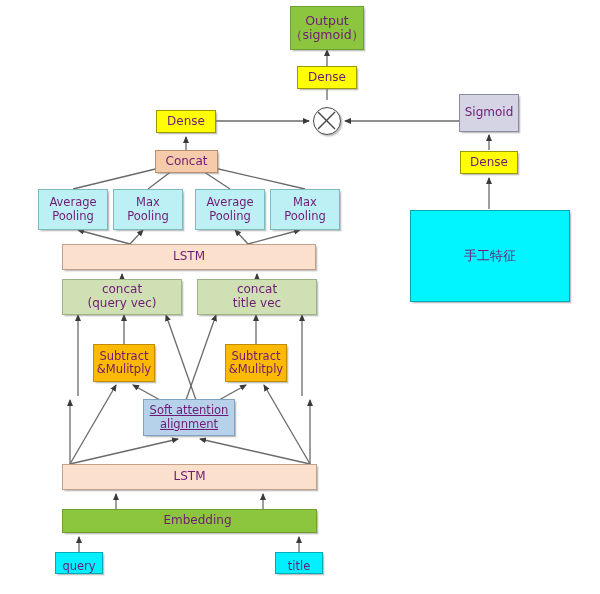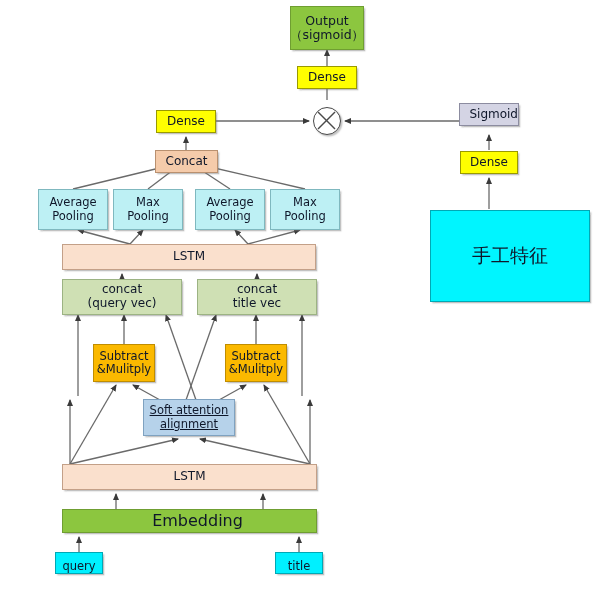--- a/index.html
+++ b/index.html
@@ -23,40 +23,40 @@
     height: 594px;
   }
   .node {
     position: absolute;
     box-sizing: border-box;
     display: flex;
     flex-direction: column;
     align-items: center;
     justify-content: center;
     text-align: center;
-    color: #0f172a;
+    color: #701a75;
     line-height: 1.15;
     border: 1px solid #8a8a8a;
     box-shadow: 1.5px 1.5px 1.5px rgba(120,120,120,0.45);
     z-index: 3;
   }
   .node span { display: block; white-space: nowrap; }
 
   .n-output      { background: #8cc63f; border-color: #6f9e31; font-size: 12.5px; }
   .n-dense       { background: #ffff00; border-color: #9a9a00; font-size: 12px; }
   .n-sigmoid     { background: #d4d4e4; border-color: #8c8ca0; font-size: 12px; }
   .n-concat      { background: #f5cbaa; border-color: #b9906f; font-size: 12px; }
   .n-pool        { background: #bdf0f4; border-color: #7fb8bf; font-size: 11.5px; }
   .n-lstm        { background: #fae0cd; border-color: #c3a088; font-size: 12px; align-items: center; }
   .n-vec         { background: #cfe0b4; border-color: #9cb383; font-size: 12px; }
   .n-submul      { background: #fbb900; border-color: #c08d00; font-size: 11.5px; }
   .n-attn        { background: #b6d2ea; border-color: #7fa2c0; font-size: 11.5px; text-decoration: underline; }
-  .n-embed       { background: #8cc63f; border-color: #6f9e31; font-size: 16px; padding-left: 16px; }
+  .n-embed       { background: #8cc63f; border-color: #6f9e31; font-size: 12px; padding-left: 16px; }
   .n-io          { background: #00f0ff; border-color: #00a8b5; font-size: 11.5px; justify-content: flex-end; }
-  .n-manual      { background: #00f5ff; border-color: #00a8b5; font-size: 19px; margin-left: 20px; }
+  .n-manual      { background: #00f5ff; border-color: #00a8b5; font-size: 13px; }
 
   .mulnode {
     position: absolute;
     width: 28px;
     height: 28px;
     border-radius: 50%;
     background: #ffffff;
     border: 1.5px solid #4a4a4a;
     box-sizing: border-box;
     box-shadow: 1.5px 1.5px 1.5px rgba(120,120,120,0.45);
@@ -144,21 +144,21 @@
     <svg width="25" height="25" viewBox="0 0 25 25">
       <line x1="4" y1="4" x2="21" y2="21" stroke="#4a4a4a" stroke-width="1.4"></line>
       <line x1="21" y1="4" x2="4" y2="21" stroke="#4a4a4a" stroke-width="1.4"></line>
     </svg>
   </div>
 
   <div class="node n-dense" style="left:156px; top:110px; width:60px; height:23px;">
     <span>Dense</span>
   </div>
 
-  <div class="node n-sigmoid" style="left:459px; top:103px; width:60px; height:23px;align-items:flex-end;">
+  <div class="node n-sigmoid" style="left:459px; top:94px; width:60px; height:38px;">
     <span>Sigmoid</span>
   </div>
 
   <div class="node n-dense" style="left:460px; top:151px; width:58px; height:23px;">
     <span>Dense</span>
   </div>
 
   <div class="node n-manual" style="left:410px; top:210px; width:160px; height:92px;">
     <span>手工特征</span>
   </div>

